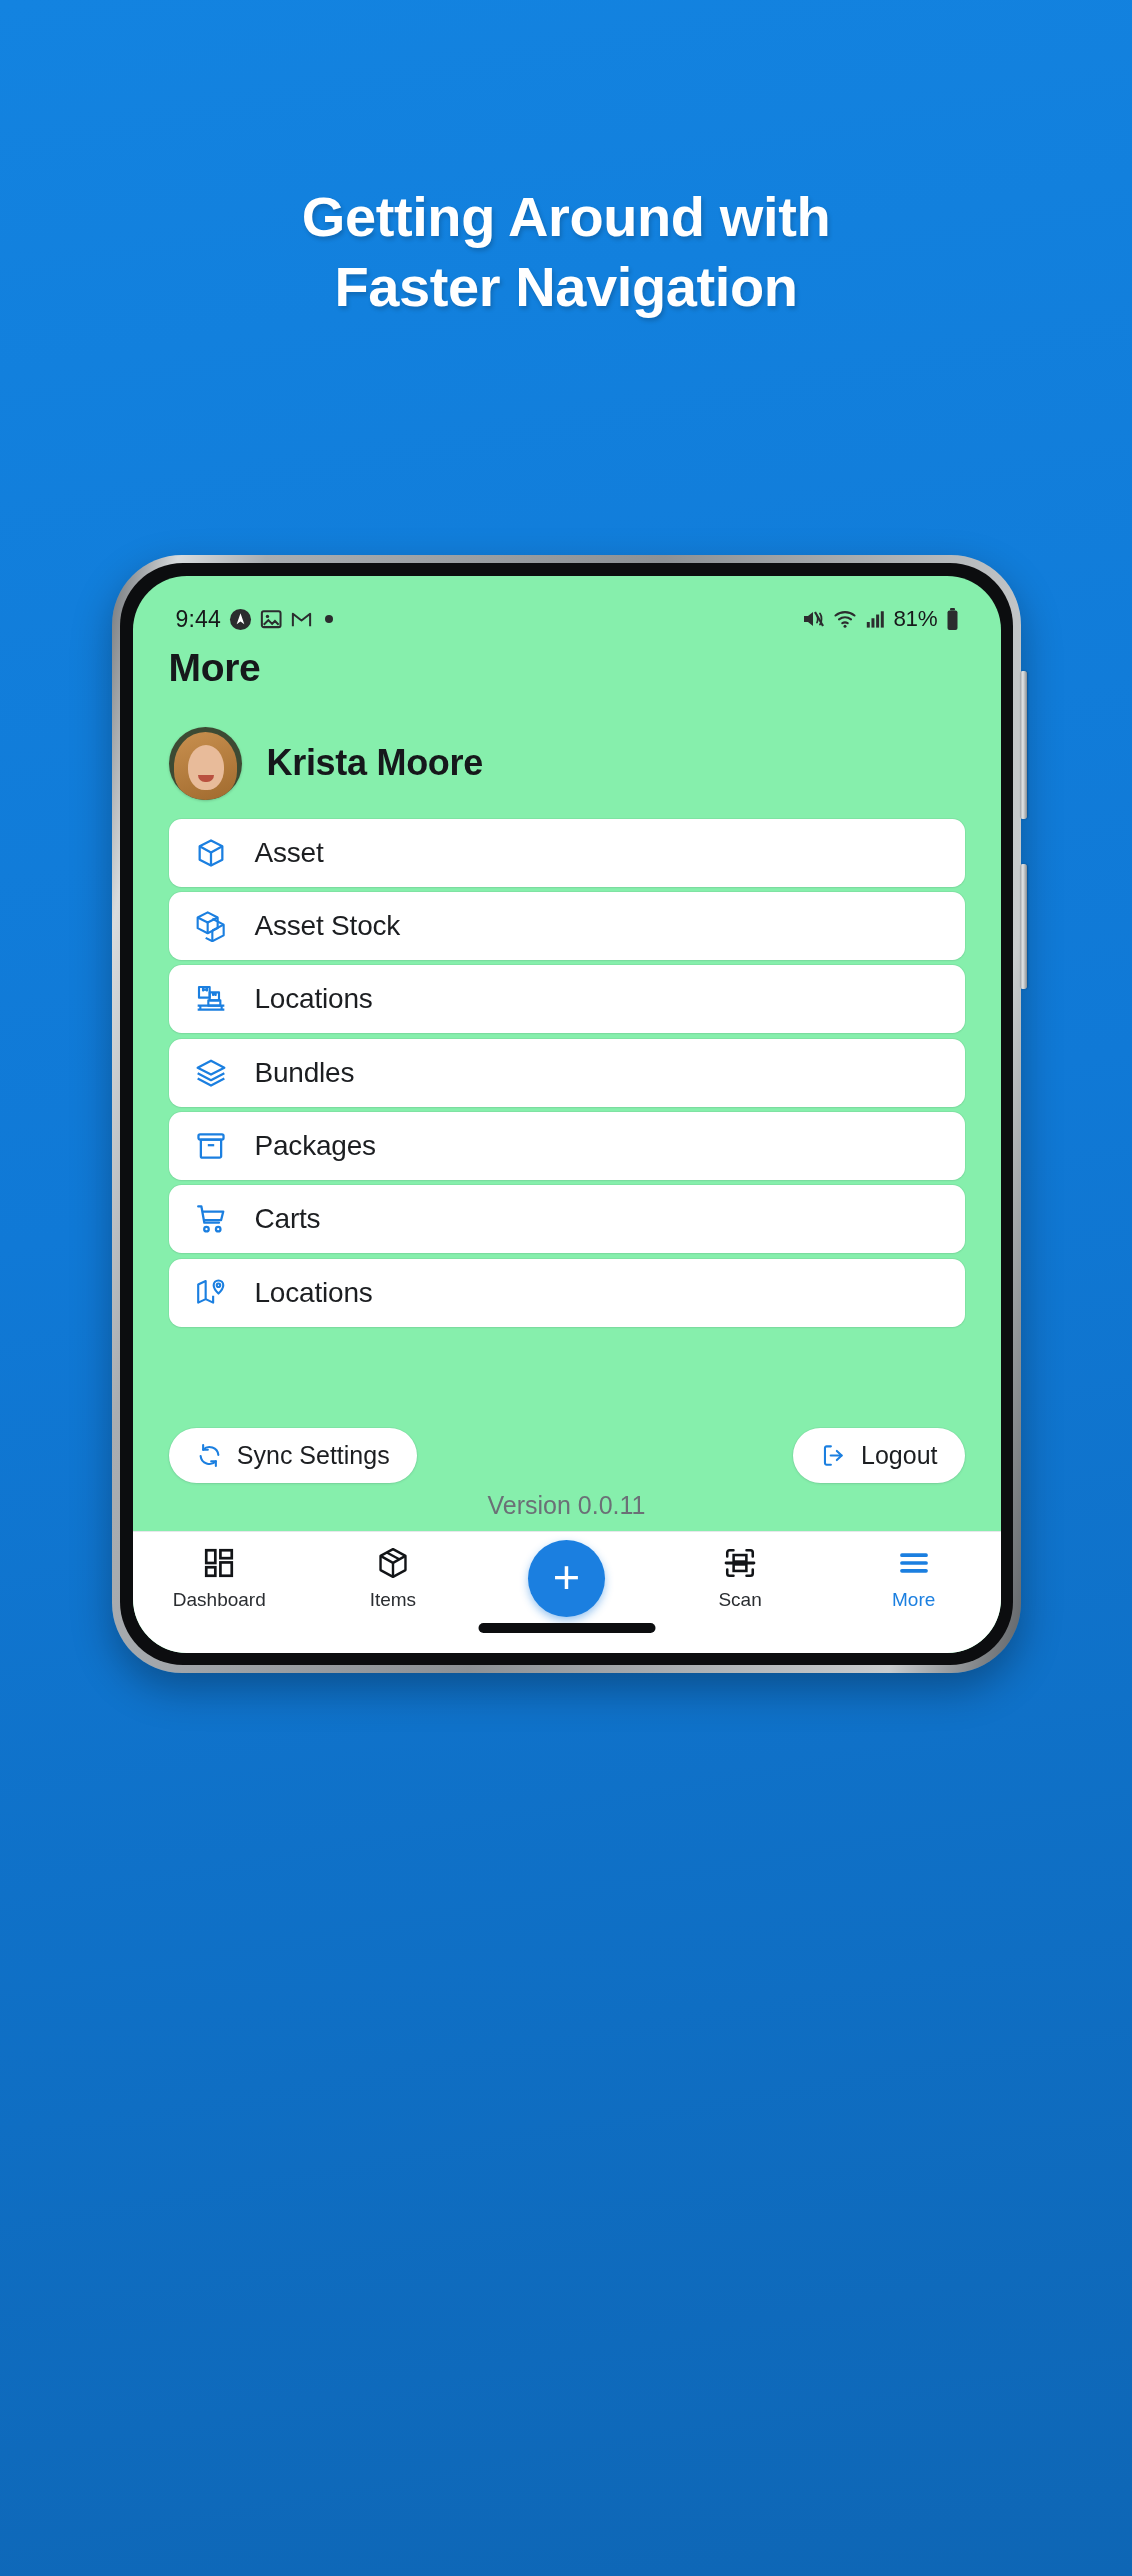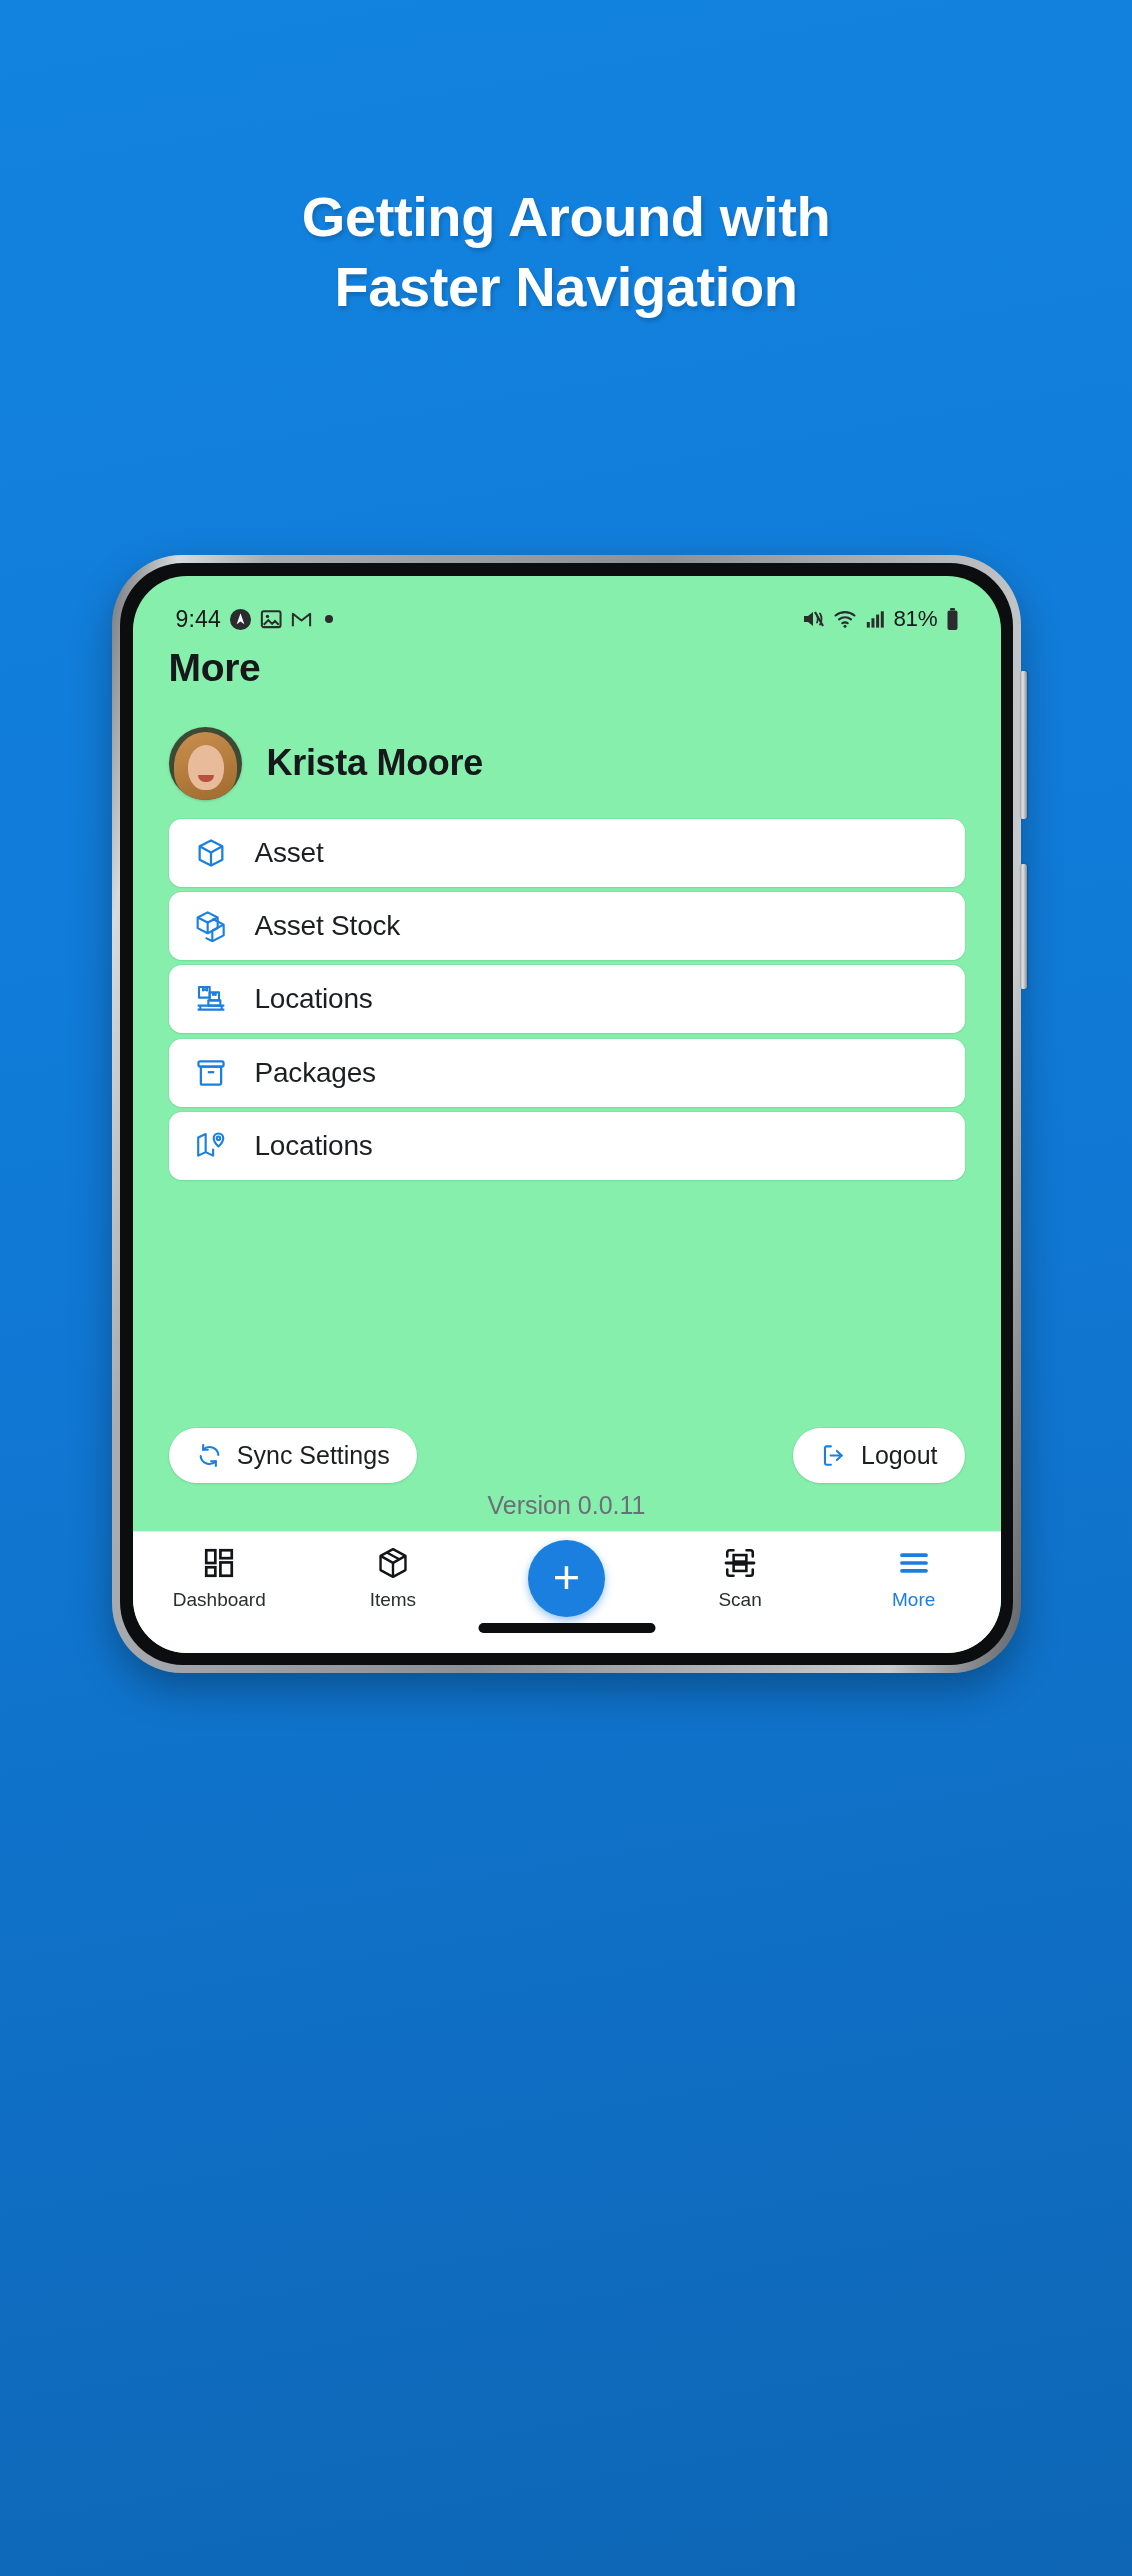--- a/index.html
+++ b/index.html
@@ -301,32 +301,53 @@
                 <path d="M6 3v2.6l1.5-.9L9 5.6V3"></path>
                 <rect x="11" y="7" width="7" height="6"></rect>
                 <path d="M13.5 7v2l1-.6 1 .6V7"></path>
                 <rect x="10" y="13" width="9" height="4"></rect>
                 <path d="M2 17h20M4 17v3M20 17v3M2 20h20"></path>
               </svg>
           </span>
           <span class="menu-label">Locations</span>
         </div>
 
+        <div class="menu-item">
+          <span class="menu-icon">
+            <svg width="32" height="32" viewBox="0 0 24 24" fill="none" stroke="currentColor" stroke-width="1.7" stroke-linejoin="round">
+                <path d="M12 2.8 22 8l-10 5.2L2 8z"></path>
+                <path d="M2 12.2 12 17.4 22 12.2"></path>
+                <path d="M2 16.2 12 21.4 22 16.2"></path>
+              </svg>
+          </span>
+          <span class="menu-label">Bundles</span>
+        </div>
 
         <div class="menu-item">
           <span class="menu-icon">
             <svg width="32" height="32" viewBox="0 0 24 24" fill="none" stroke="currentColor" stroke-width="1.7" stroke-linejoin="round">
                 <rect x="2.6" y="3.2" width="18.8" height="4" rx="1.2"></rect>
                 <path d="M4.4 7.2h15.2v12.4a1.2 1.2 0 01-1.2 1.2H5.6a1.2 1.2 0 01-1.2-1.2z"></path>
                 <path d="M9.6 11.4h4.8"></path>
               </svg>
           </span>
           <span class="menu-label">Packages</span>
         </div>
 
+        <div class="menu-item">
+          <span class="menu-icon">
+            <svg width="32" height="32" viewBox="0 0 24 24" fill="none" stroke="currentColor" stroke-width="1.7" stroke-linecap="round" stroke-linejoin="round">
+                <path d="M2.4 2.6h2.4l2.2 12.2h11"></path>
+                <path d="M6.2 6.4h15l-1.6 6.4H7.2"></path>
+                <circle cx="8.6" cy="19.6" r="1.7"></circle>
+                <circle cx="17.4" cy="19.6" r="1.7"></circle>
+              </svg>
+          </span>
+          <span class="menu-label">Carts</span>
+        </div>
 
         <div class="menu-item">
           <span class="menu-icon">
             <svg width="32" height="32" viewBox="0 0 24 24" fill="none" stroke="currentColor" stroke-width="1.6" stroke-linejoin="round">
                 <path d="M2.4 5.6 8 3v13.6l-5.6 2.6z"></path>
                 <path d="M8 16.6l5.6 2.6V14"></path>
                 <path d="M17.6 2.6a3.6 3.6 0 013.6 3.6c0 2.7-3.6 6.2-3.6 6.2S14 8.9 14 6.2a3.6 3.6 0 013.6-3.6z"></path>
                 <circle cx="17.6" cy="6.2" r="1.3"></circle>
               </svg>
           </span>

